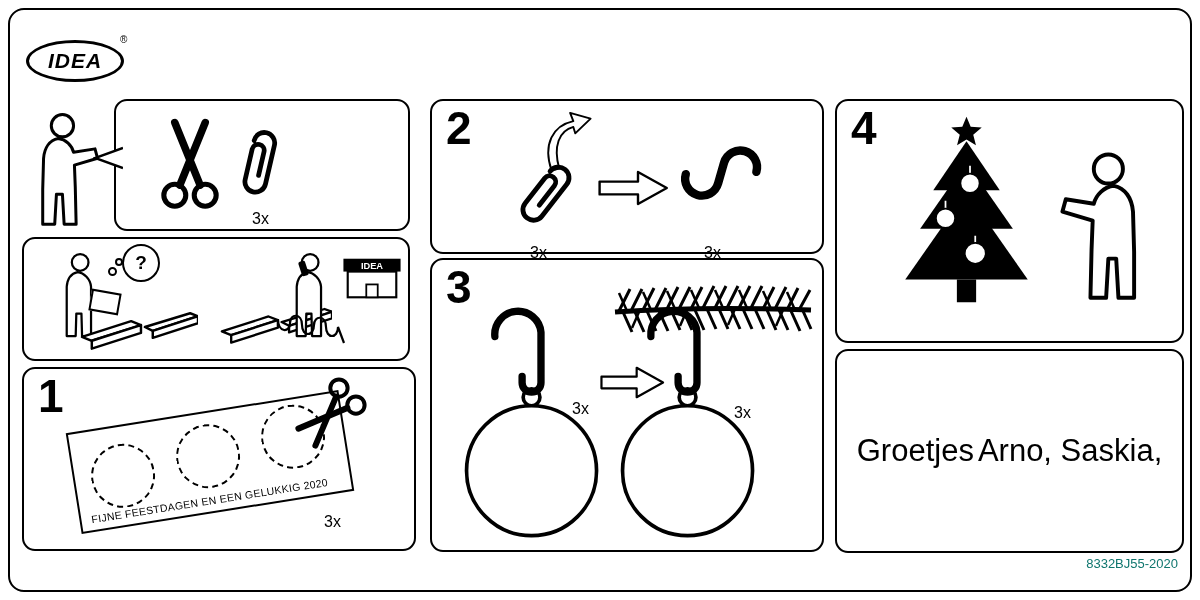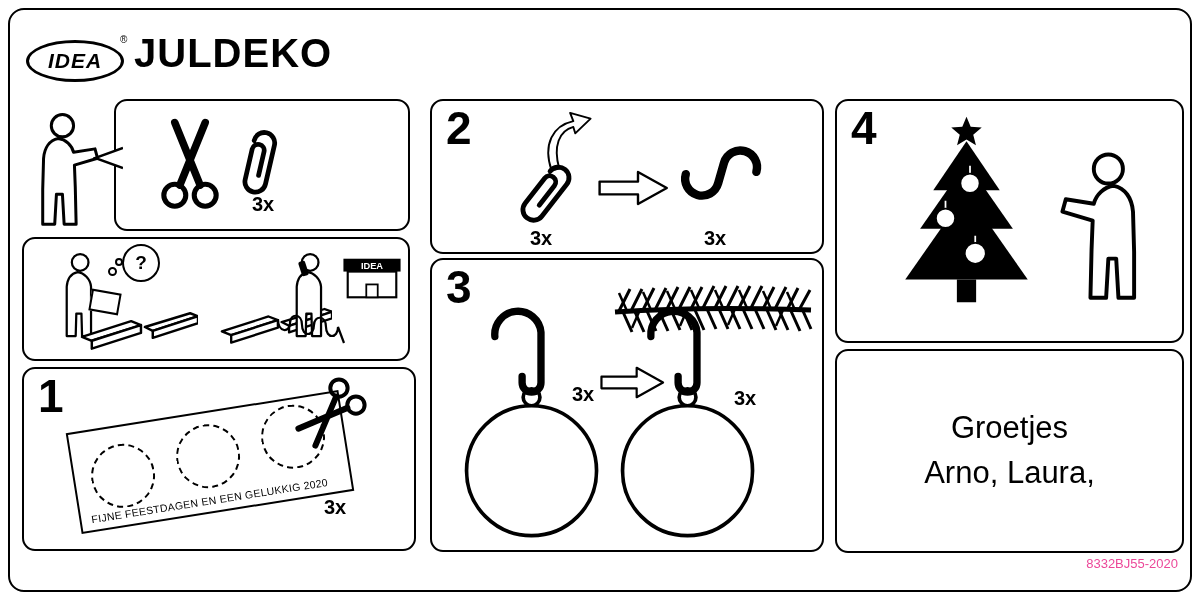--- a/index.html
+++ b/index.html
@@ -2,38 +2,38 @@
 <html><head>
 <meta charset="utf-8">
 <style>
   html,body{margin:0;padding:0;background:#fff;}
   .stage{position:relative;width:1200px;height:600px;background:#fff;overflow:hidden;
          font-family:"Liberation Sans",sans-serif;color:#000;}
   .frame{position:absolute;left:8px;top:8px;right:8px;bottom:8px;border:2px solid #000;border-radius:16px;}
   .abs{position:absolute;}
   .panel{position:absolute;border:2.5px solid #000;border-radius:13px;background:#fff;}
   .num{position:absolute;font-size:46px;font-weight:700;line-height:1;}
-  .qty{position:absolute;font-size:20px;font-weight:700;line-height:1;}
+  .qty{position:absolute;font-size:16px;font-weight:400;line-height:1;margin-top:17px;}
   .logo{position:absolute;left:26px;top:40px;width:92px;height:36px;border:3px solid #000;border-radius:50%;
         display:flex;align-items:center;justify-content:center;font-weight:800;font-style:italic;
         font-size:21px;letter-spacing:1px;}
   .reg{position:absolute;left:120px;top:34px;font-size:10px;}
   .title{position:absolute;left:134px;top:33px;font-size:40px;font-weight:800;letter-spacing:1px;line-height:1;}
   .paper{position:absolute;left:48px;top:42px;width:272px;height:98px;border:2px solid #000;background:#fff;
          transform:rotate(-9deg);}
   .dashcircle{position:absolute;width:60px;height:60px;border:2.5px dashed #000;border-radius:50%;}
   .sheettext{position:absolute;left:10px;bottom:5px;font-size:10.5px;font-weight:500;letter-spacing:.3px;white-space:nowrap;}
   .bubble{position:absolute;width:34px;height:34px;border:2.5px solid #000;border-radius:50%;background:#fff;
           display:flex;align-items:center;justify-content:center;font-size:19px;font-weight:700;}
   .dot{position:absolute;border:2px solid #000;border-radius:50%;background:#fff;}
   .book{position:absolute;width:26px;height:18px;border:2.5px solid #000;background:#fff;transform:rotate(10deg);}
   .phone{position:absolute;width:7px;height:15px;background:#000;transform:rotate(-18deg);border-radius:2px;}
-  .greet{position:absolute;left:835px;top:349px;width:345px;height:200px;display:flex;flex-direction:column;
+  .greet{position:absolute;left:835px;top:349px;width:345px;height:200px;display:flex;flex-direction:row;
          align-items:center;justify-content:center;gap:4px;font-size:31px;line-height:1.32;text-align:center;}
-  .doccode{position:absolute;right:22px;top:556px;font-size:13px;color:#ec4899;}
+  .doccode{position:absolute;right:22px;top:556px;font-size:13px;color:#0f766e;}
   .flip{transform:scaleX(-1);}
   svg text{font-family:"Liberation Sans",sans-serif;}
 </style>
 </head>
 <body>
 
 <div class="stage">
 
   <svg width="0" height="0" style="position:absolute" aria-hidden="true">
     <defs>
@@ -85,21 +85,20 @@
       </symbol>
     </defs>
   </svg>
 
   <div class="frame"></div>
 
   <div class="logo">
       <span>IDEA</span>
     </div>
   <div class="reg">®</div>
-  <div class="title">JULDEKO</div>
 
   <svg class="abs" style="left:22px;top:112px;width:86px;height:120px">
       <use href="#sym-person-reach"></use>
     </svg>
   <svg class="abs" style="left:93px;top:146px;width:30px;height:24px;z-index:2">
     <polygon points="30,2 2,12 30,22" fill="#fff"></polygon>
     <polyline points="30,2 2,12 30,22" fill="none" stroke="#000" stroke-width="2.5"></polyline>
   </svg>
 
   <div class="panel" style="left:114px;top:99px;width:292px;height:128px">
@@ -211,18 +210,18 @@
         <circle cx="110" cy="158" r="12"></circle>
       </g>
     </svg>
     <svg class="abs flip" style="left:212px;top:50px;width:112px;height:157px">
         <use href="#sym-person-reach"></use>
       </svg>
   </div>
 
   <div class="panel greet">
     <div>Groetjes</div>
-    <div>Arno, Laura,</div>
+    <div>Arno, Saskia,</div>
   </div>
 
   <div class="doccode">8332BJ55-2020</div>
 
 </div>
 
 </body></html>

